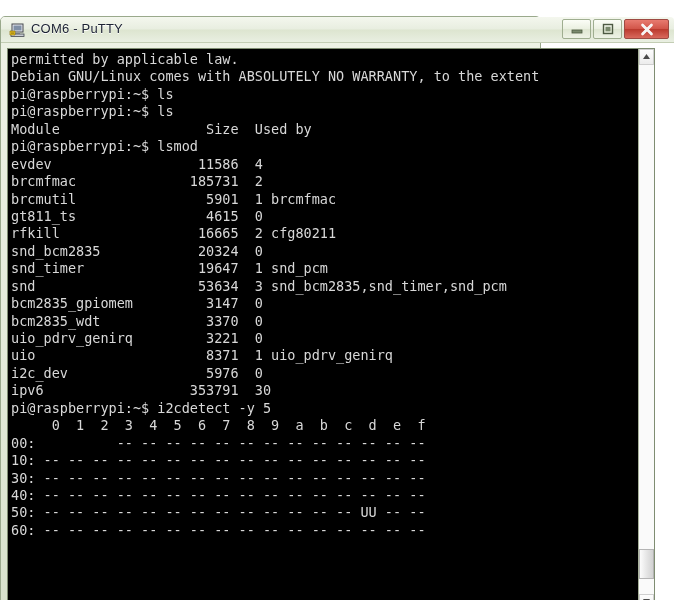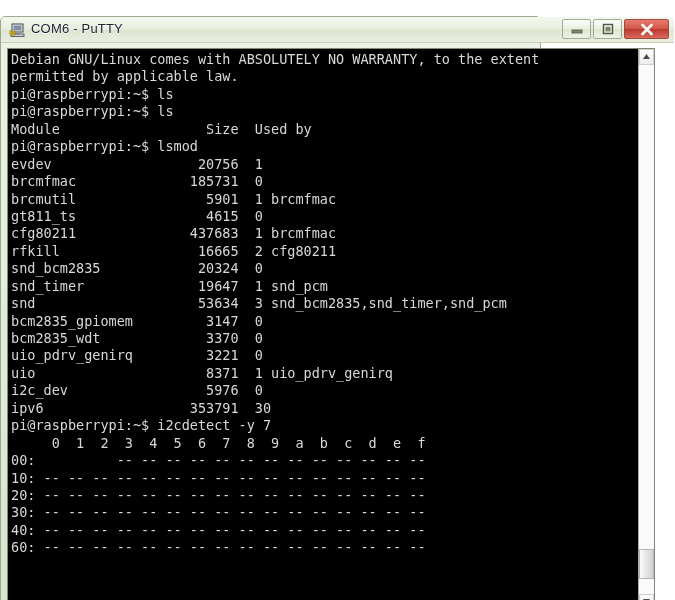--- a/index.html
+++ b/index.html
@@ -195,48 +195,47 @@
         <path d="M4.5 3 L13.5 12 M13.5 3 L4.5 12" stroke="#f3f3f3" stroke-width="1.2" stroke-linecap="round"></path>
       </svg>
     </div>
   </div>
 
   <div id="terminal">
 
     <div id="screen">
 
       <div id="lines-host">
+          <div class="line">permitted by applicable law.</div>
           <div class="line">Debian GNU/Linux comes with ABSOLUTELY NO WARRANTY, to the extent</div>
-          <div class="line">permitted by applicable law.</div>
           <div class="line">pi@raspberrypi:~$ ls</div>
           <div class="line">pi@raspberrypi:~$ ls</div>
           <div class="line">Module                  Size  Used by</div>
           <div class="line">pi@raspberrypi:~$ lsmod</div>
-          <div class="line">evdev                  20756  1</div>
-          <div class="line">brcmfmac              185731  0</div>
+          <div class="line">evdev                  11586  4</div>
+          <div class="line">brcmfmac              185731  2</div>
           <div class="line">brcmutil                5901  1 brcmfmac</div>
           <div class="line">gt811_ts                4615  0</div>
-          <div class="line">cfg80211              437683  1 brcmfmac</div>
           <div class="line">rfkill                 16665  2 cfg80211</div>
           <div class="line">snd_bcm2835            20324  0</div>
           <div class="line">snd_timer              19647  1 snd_pcm</div>
           <div class="line">snd                    53634  3 snd_bcm2835,snd_timer,snd_pcm</div>
           <div class="line">bcm2835_gpiomem         3147  0</div>
           <div class="line">bcm2835_wdt             3370  0</div>
           <div class="line">uio_pdrv_genirq         3221  0</div>
           <div class="line">uio                     8371  1 uio_pdrv_genirq</div>
           <div class="line">i2c_dev                 5976  0</div>
           <div class="line">ipv6                  353791  30</div>
-          <div class="line">pi@raspberrypi:~$ i2cdetect -y 7</div>
+          <div class="line">pi@raspberrypi:~$ i2cdetect -y 5</div>
           <div class="line">     0  1  2  3  4  5  6  7  8  9  a  b  c  d  e  f</div>
           <div class="line">00:          -- -- -- -- -- -- -- -- -- -- -- -- --</div>
           <div class="line">10: -- -- -- -- -- -- -- -- -- -- -- -- -- -- -- --</div>
-          <div class="line">20: -- -- -- -- -- -- -- -- -- -- -- -- -- -- -- --</div>
           <div class="line">30: -- -- -- -- -- -- -- -- -- -- -- -- -- -- -- --</div>
           <div class="line">40: -- -- -- -- -- -- -- -- -- -- -- -- -- -- -- --</div>
+          <div class="line">50: -- -- -- -- -- -- -- -- -- -- -- -- -- UU -- --</div>
           <div class="line">60: -- -- -- -- -- -- -- -- -- -- -- -- -- -- -- --</div>
         </div>
 
       <div class="watermark">http://blog.csdn.net/xiaopanpanpanpa</div>
     </div>
 
     <div id="scrollbar">
       <div class="sb-arrow" id="sb-up">
         <svg width="7" height="5" viewBox="0 0 7 5">
           <path d="M3.5 0 L7 5 L0 5 Z" fill="#4a4a4a"></path>

